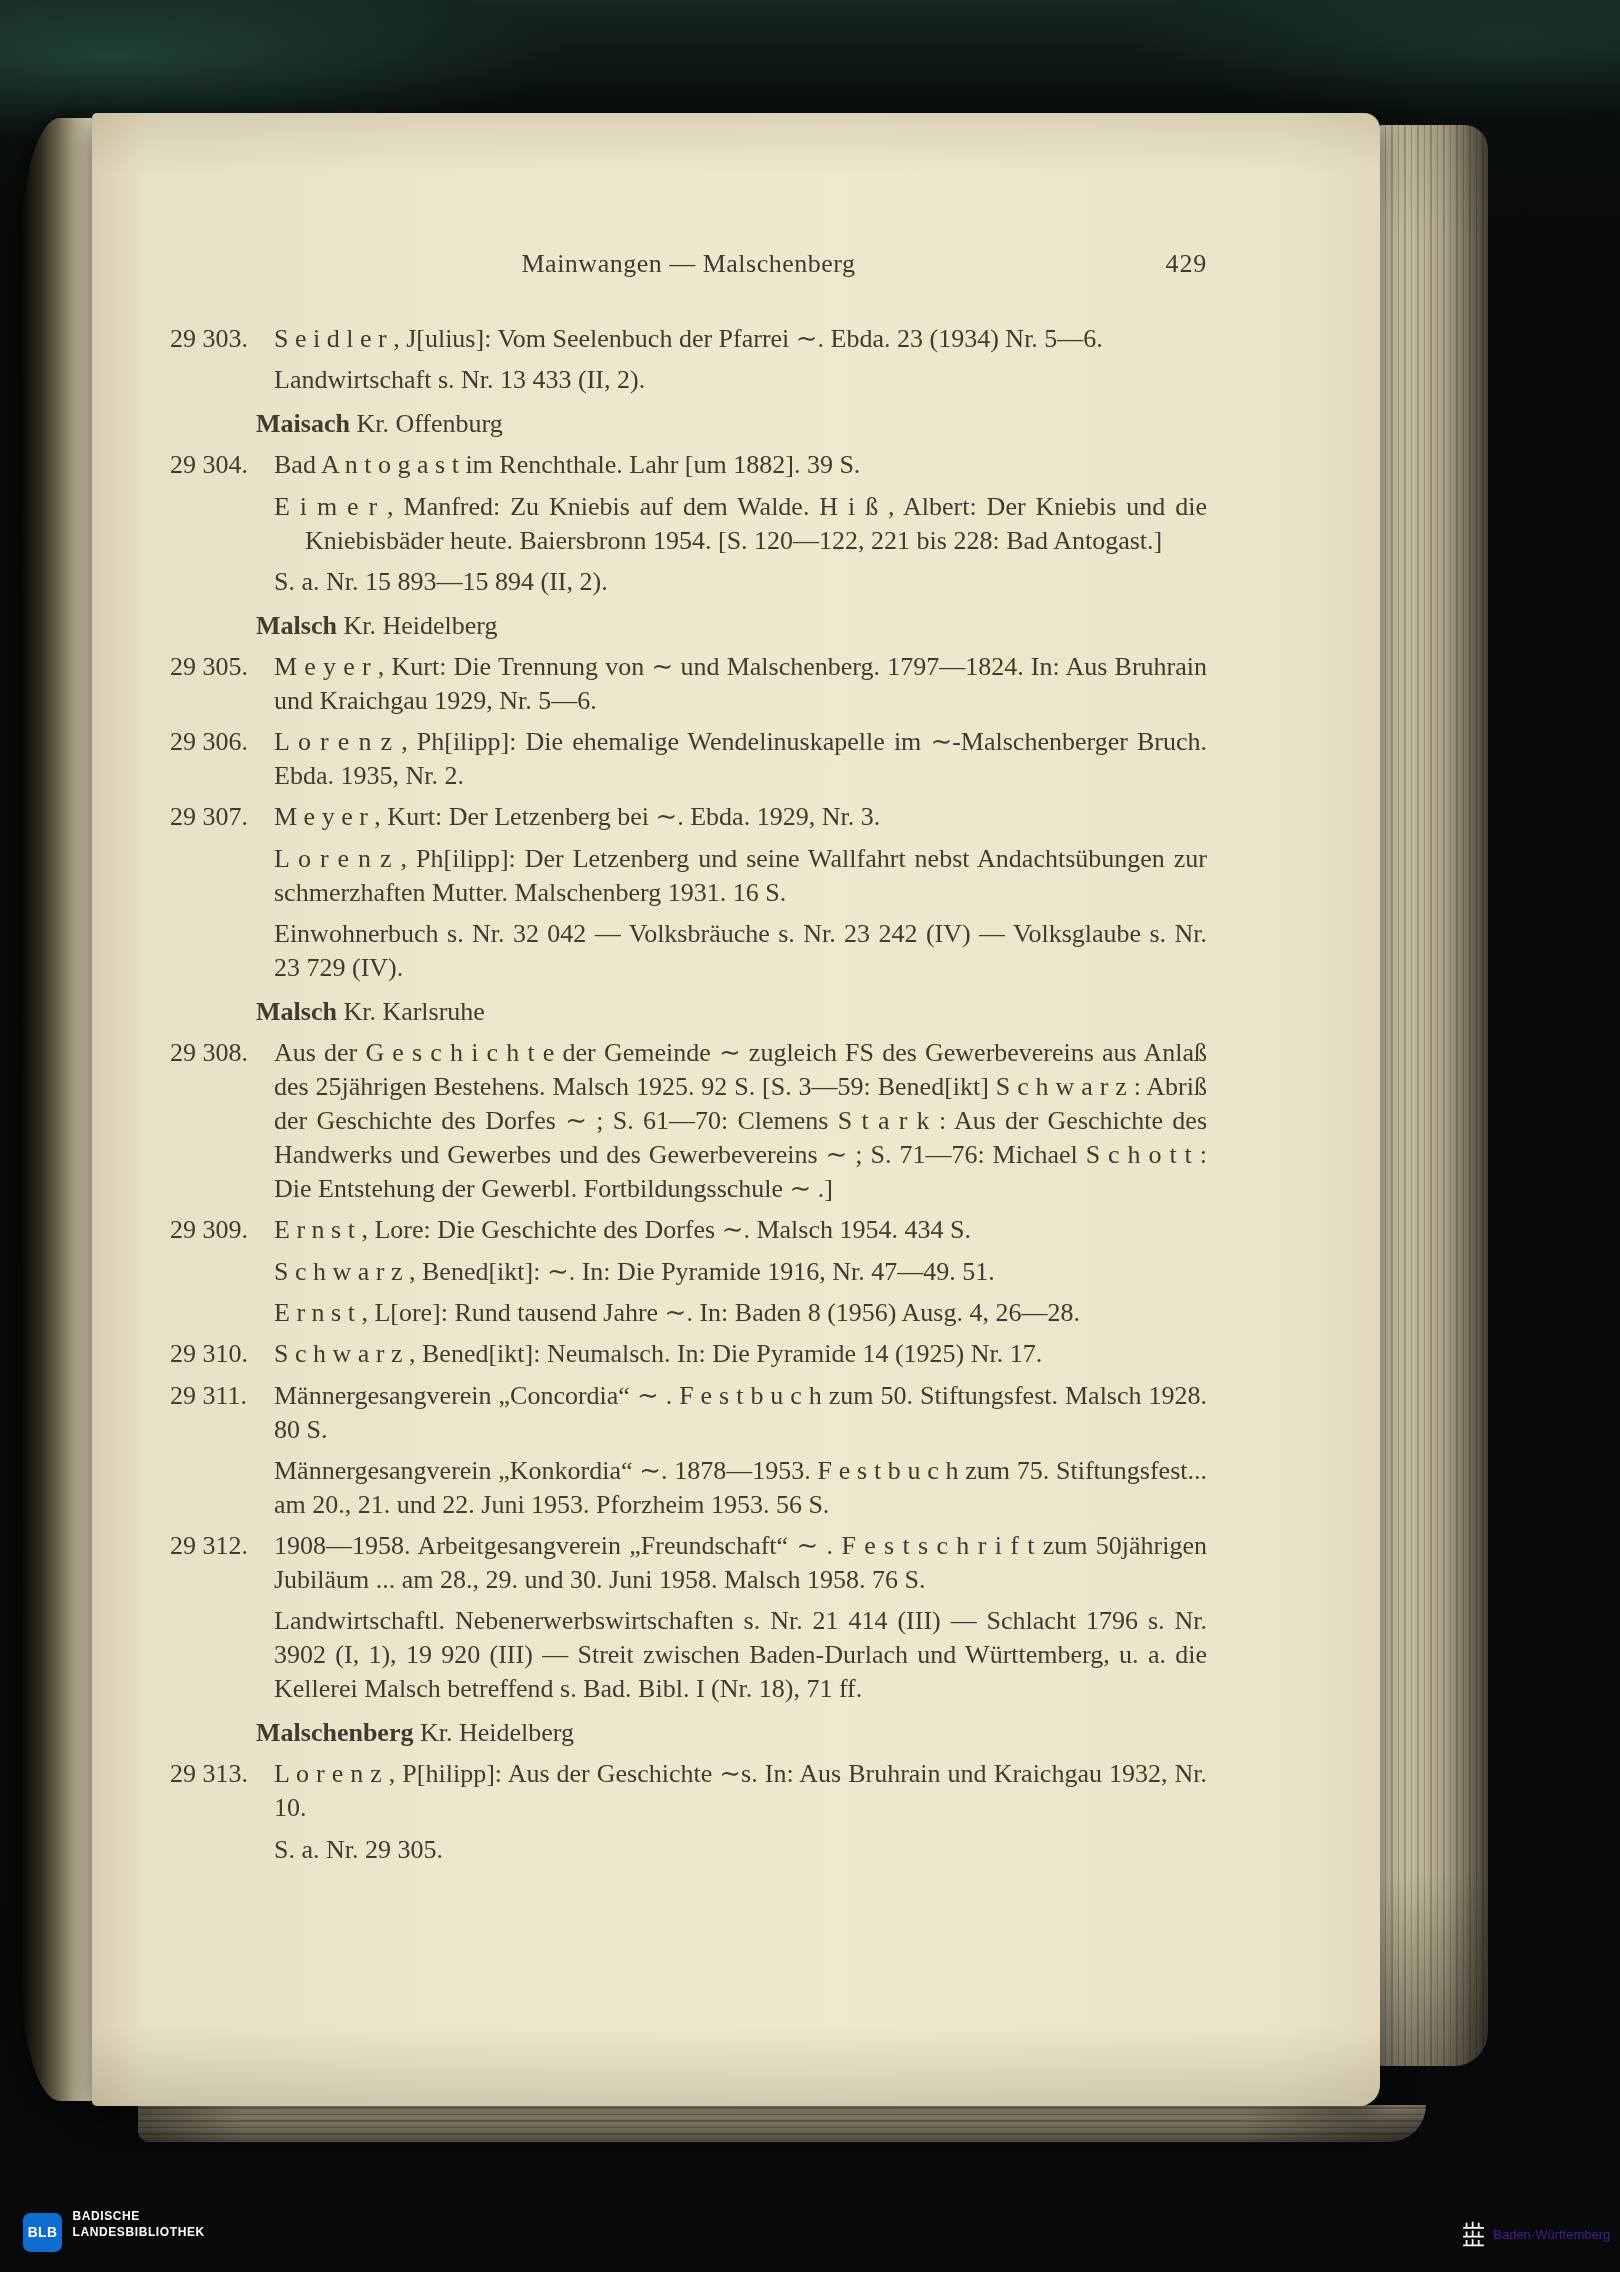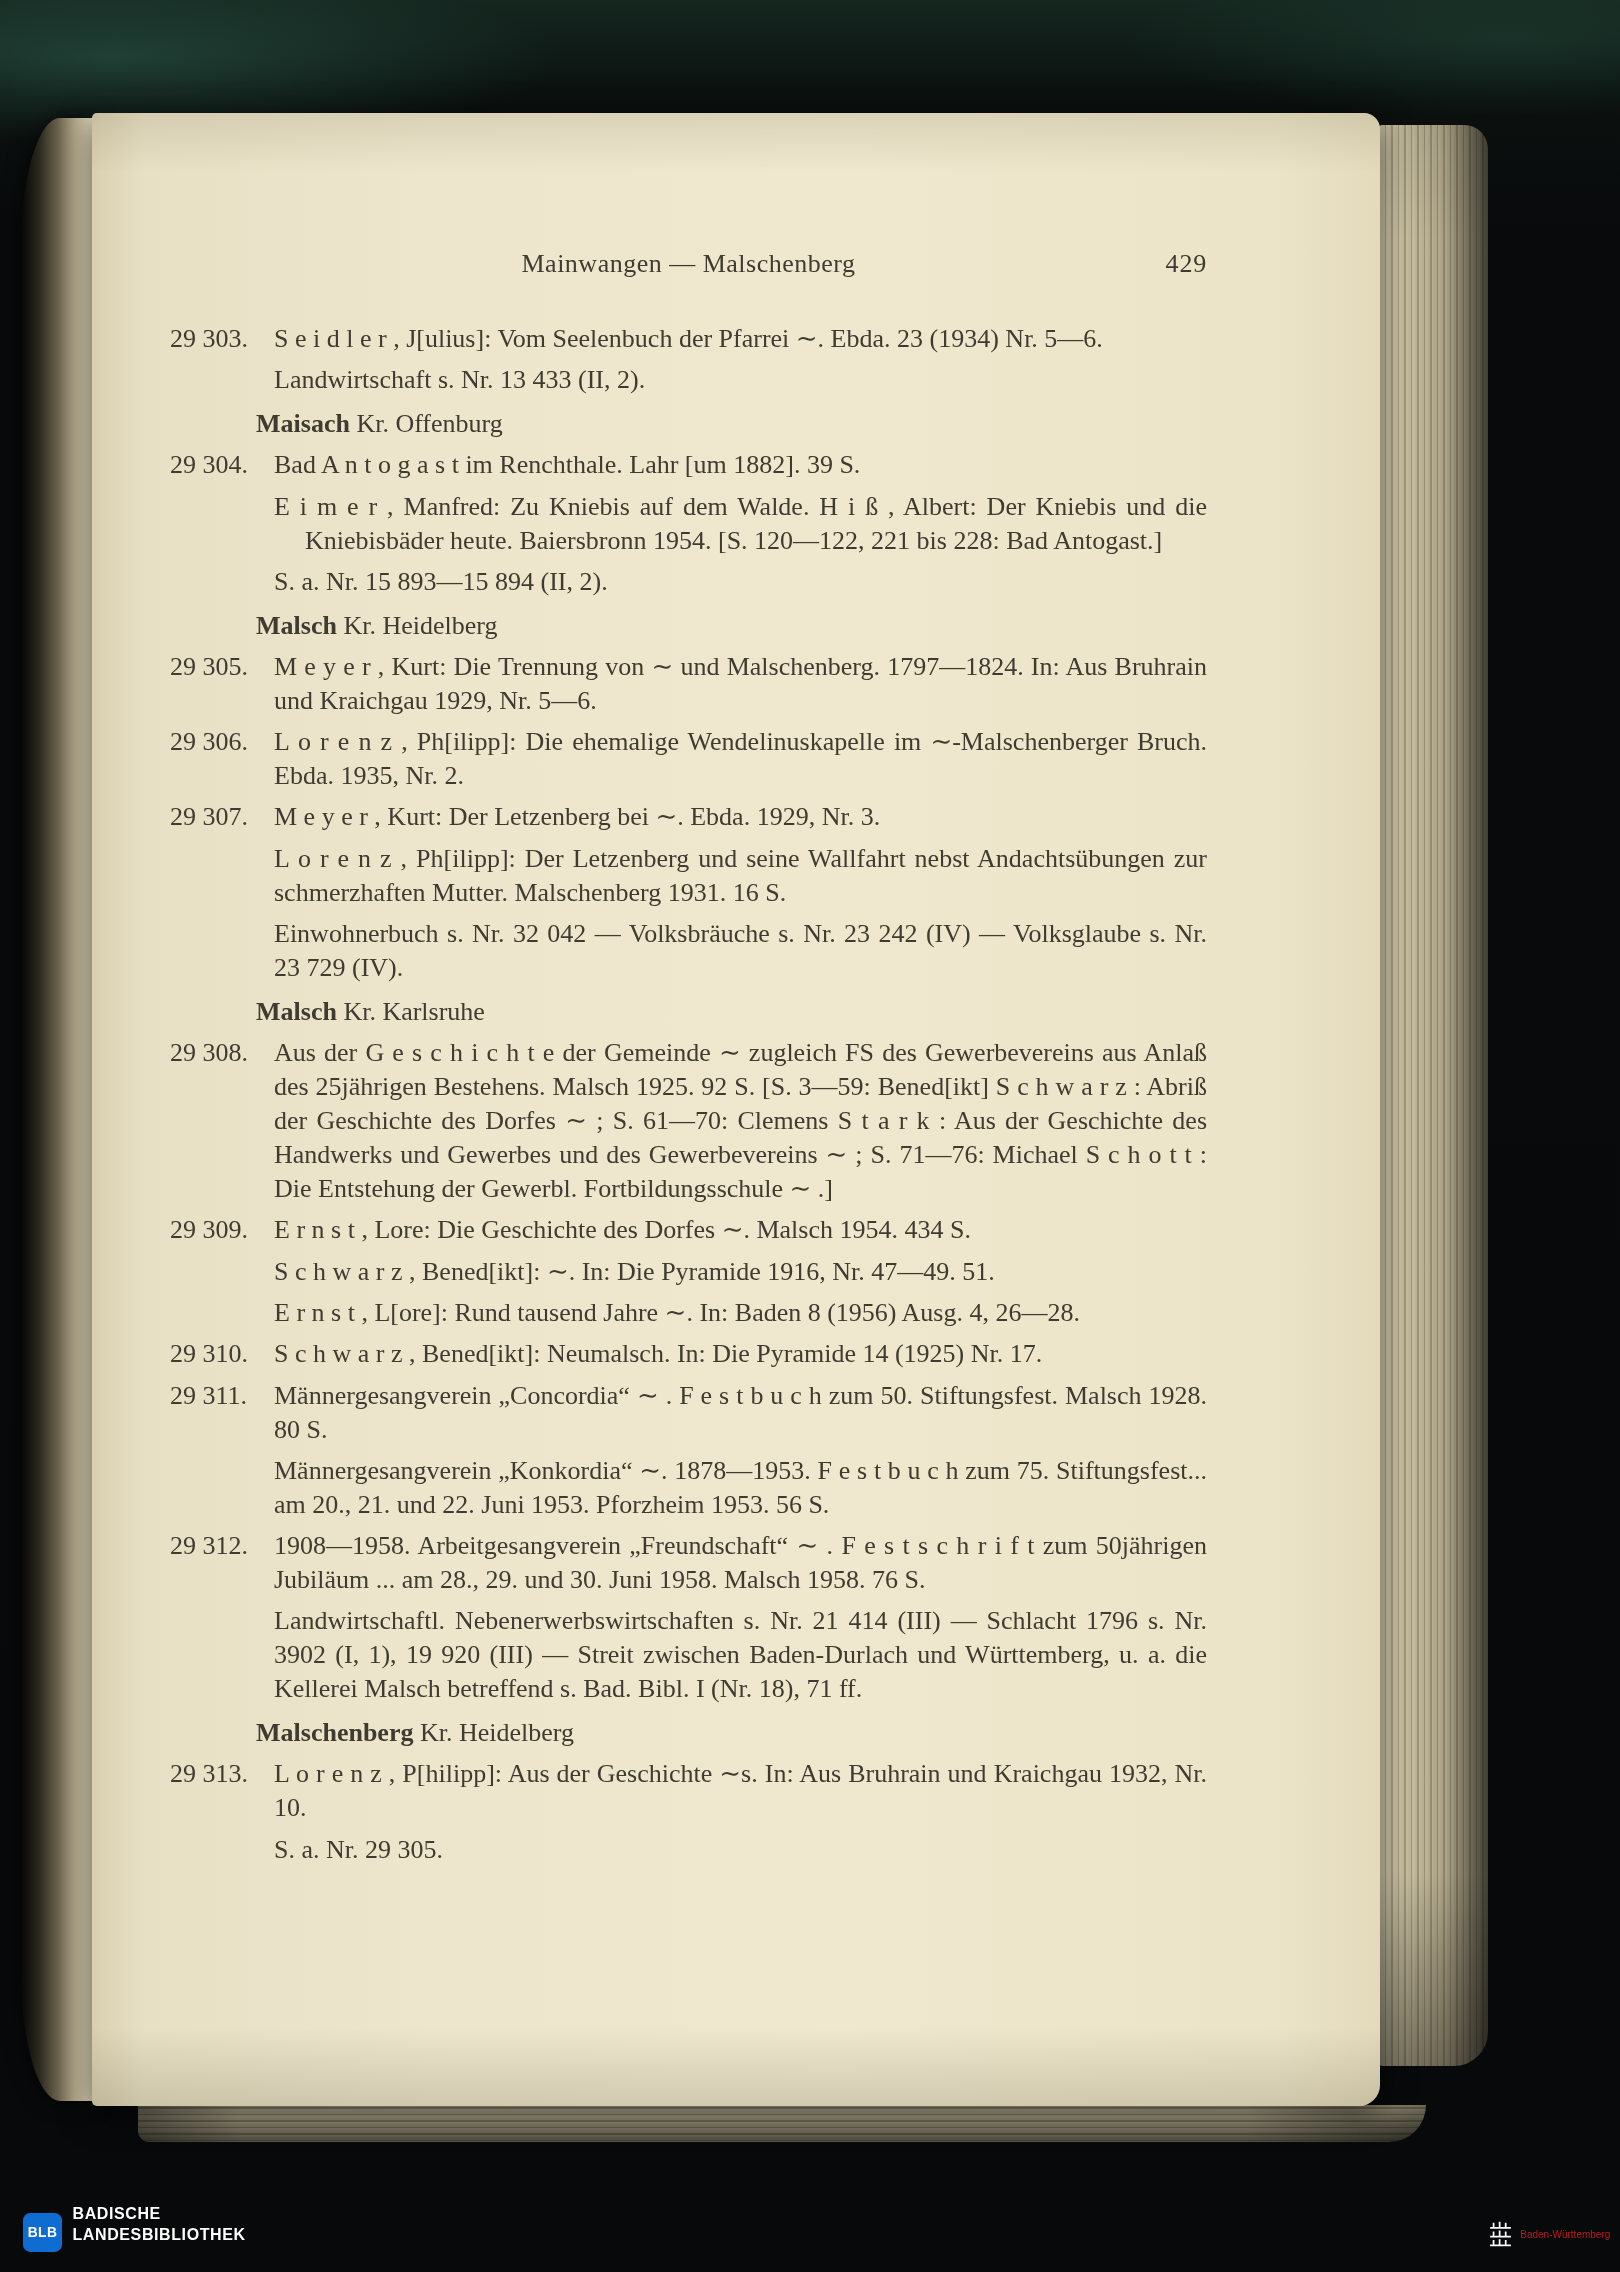--- a/index.html
+++ b/index.html
@@ -69,26 +69,26 @@
   .blb{
     position:absolute; left:23px; bottom:21px;
     display:flex; align-items:center; gap:10.5px;
     font-family:"Liberation Sans","DejaVu Sans",sans-serif; color:#fff;
   }
   .blb-badge{
     width:39px; height:39px; border-radius:7.3px; background:#0f6cd0;
     display:flex; align-items:center; justify-content:center;
     font-weight:700; font-size:13.8px; letter-spacing:0.4px; color:#fff;margin-top:16px;
   }
-  .blb-name{ font-weight:700; font-size:16px; line-height:1.3; letter-spacing:0.6px; }
+  .blb-name{ font-weight:700; font-size:12px; line-height:1.3; letter-spacing:0.6px; }
   .bw{
     position:absolute; right:9.7px; bottom:26px;
     display:flex; align-items:center; gap:8px;
     font-family:"Liberation Sans","DejaVu Sans",sans-serif;
-    color:#b91c1c; font-size:10px;
+    color:#4c1d95; font-size:13px;
   }
   .antlers{ width:23px; height:26px; display:block; }
 </style>
 </head>
 <body>
 
 <div class="page-curl-left"></div>
 <div class="page-stack-bottom"></div>
 <div class="page-stack-right"></div>
 

